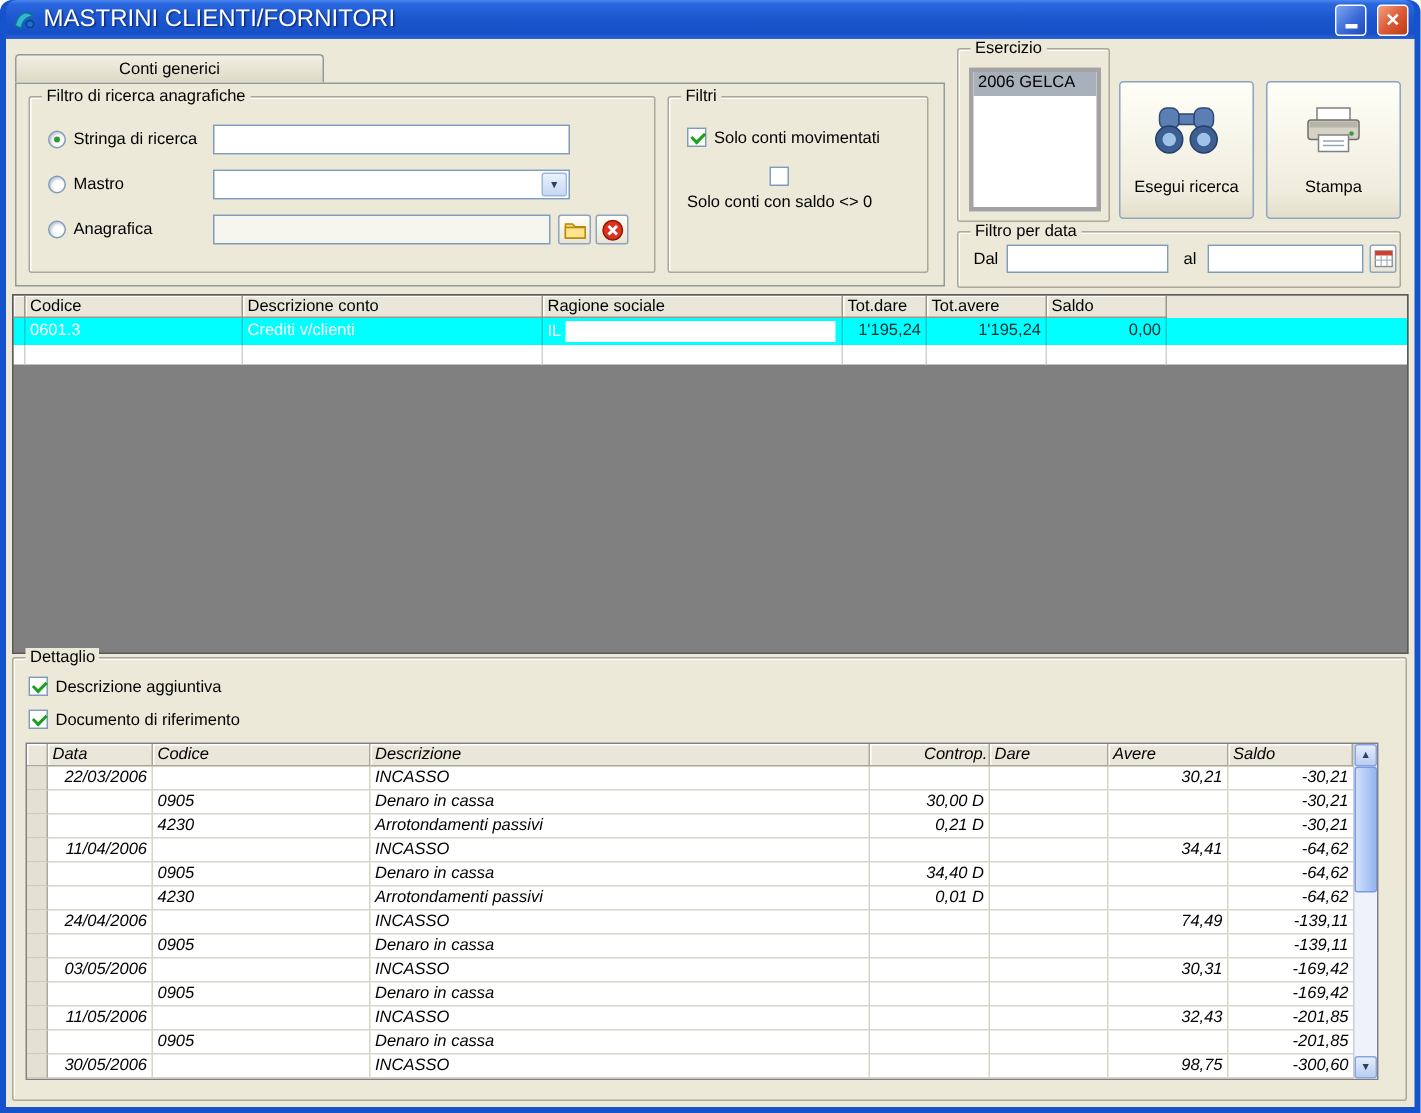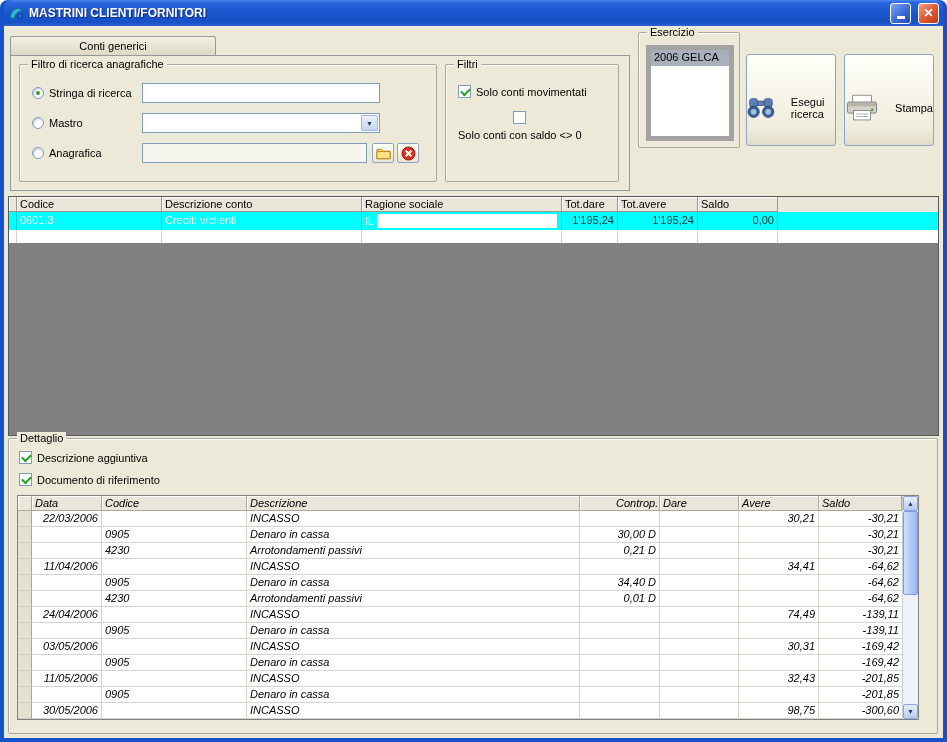--- a/index.html
+++ b/index.html
@@ -6,21 +6,21 @@
   html,body { width:947px; height:742px; }
   body { font-family:"Liberation Sans", sans-serif; font-size:11px; color:#000; background:#fff; }
 
   .window { position:relative; width:947px; height:742px;
     background:#1453CC; border-radius:8px 8px 0 0; padding:0 4px 4px; }
 
   
   .titlebar { height:26px; display:flex; align-items:center; gap:5px; padding:0 4px;
     border-radius:7px 7px 0 0;
     background:linear-gradient(180deg,#4A86EE 0%,#2A67DE 10%,#1C57CF 45%,#1750C6 85%,#2B63D4 100%); }
-  .title-text { color:#fff; font-weight:bold; font-size:12px; text-shadow:1px 1px 1px rgba(0,0,60,.55); white-space:nowrap; }
+  .title-text { color:#fff; font-weight:normal; font-size:16px; text-shadow:1px 1px 1px rgba(0,0,60,.55); white-space:nowrap; }
   .tb-btns { margin-left:auto; display:flex; align-items:center; gap:2px; }
   .tb-btn { width:21px; height:21px; border:1px solid #fff; border-radius:3px;
     display:flex; align-items:center; justify-content:center; cursor:default; }
   .tb-btn.min { background:linear-gradient(135deg,#7FA5F0 0%,#3A6BD8 55%,#1E4AB8 100%); margin-right:5px; }
   .tb-btn.min .bar { width:8px; height:3px; background:#fff; margin-top:9px; }
   .tb-btn.close { background:linear-gradient(135deg,#F2A183 0%,#DE5B35 50%,#BE3A17 100%); color:#fff; font-weight:bold; font-size:12px; }
 
   
   .content { position:relative; width:939px; height:712px; background:#ECE9D8; overflow:hidden; }
 
@@ -49,27 +49,27 @@
   
   .tinput { position:absolute; height:20px; background:#fff; border:1px solid #7F9DB9; font:inherit; padding:0 3px; }
   .combo { position:absolute; height:20px; background:#fff; border:1px solid #7F9DB9; }
   .combo-arrow { position:absolute; right:1px; top:1px; bottom:1px; width:17px;
     background:linear-gradient(180deg,#EAF1FC,#C6D8F2); border:1px solid #9DB8E0; border-radius:2px;
     display:flex; align-items:center; justify-content:center; font-size:7px; color:#27415F; }
   .icon-btn { position:absolute; width:22px; height:20px; border:1px solid #8DA4C4; border-radius:2px;
     background:linear-gradient(180deg,#FFFFF6,#E9E5D2); display:flex; align-items:center; justify-content:center; }
 
   
-  .listbox { position:absolute; background:#fff; border:5px solid #a3a3a3; overflow:hidden; }
+  .listbox { position:absolute; background:#fff; border:3px solid #a3a3a3; overflow:hidden; }
   .list-item.selected { background:#A8B0BC; color:#000; padding:1px 3px; height:16px; }
 
   
   .big-btn { position:absolute; width:90px; height:92px; border:1px solid #8DA4C4; border-radius:3px;
     background:linear-gradient(180deg,#FFFFF8,#F0EDDE 80%,#E2DEC9);
-    display:flex; flex-direction:row; align-items:center; padding-top:16px; gap:16px; }
+    display:flex; flex-direction:column; align-items:center; padding-top:16px; gap:16px; }
 
   
   .results { position:absolute; left:4px; top:170px; width:931px; height:240px;
     background:#808080; border:1px solid #5A5A5A; overflow:hidden; }
   .rrow { display:flex; }
   .rcell { padding:0 3px; white-space:nowrap; overflow:hidden; border-right:1px solid #B4B0A0; }
   .rhead { height:15px; line-height:14px; background:#EAE7DA; }
   .rhead .rcell { border-right:1px solid #9C988A; border-bottom:1px solid #9C988A; box-shadow:inset 1px 1px 0 #fff; }
   .rdata { height:18px; line-height:17px; background:#00FFFF; }
   .rdata .rcell { border-right:1px solid #00CFCF; }
@@ -208,20 +208,36 @@
         <rect x="3" y="9" width="34" height="13" rx="2" fill="#D6D2C6" stroke="#6E6E6E"></rect>
         <rect x="4" y="10" width="32" height="4" fill="#B8B4A8"></rect>
         <circle cx="32" cy="18" r="1.5" fill="#3A9A3A"></circle>
         <rect x="10" y="19" width="20" height="11" fill="#FFFFFF" stroke="#808080"></rect>
         <line x1="13" y1="23" x2="27" y2="23" stroke="#9AA4B0"></line>
         <line x1="13" y1="26" x2="27" y2="26" stroke="#9AA4B0"></line>
       </svg>
       <span>Stampa</span>
     </div>
 
+    <div class="group" style="left:634px; top:128px; width:296px; height:38px;">
+      <span class="legend">Filtro per data</span>
+      <span style="position:absolute; left:10px; top:12px;">Dal</span>
+      <input class="tinput" style="left: 32px; top: 8px; width: 108px; height: 19px;" value="">
+      <span style="position:absolute; left:150px; top:12px;">al</span>
+      <input class="tinput" style="left: 166px; top: 8px; width: 104px; height: 19px;" value="">
+      <div class="icon-btn" style="left:274px; top:8px; width:18px; height:19px;">
+        <svg width="13" height="13" viewBox="0 0 15 14">
+          <rect x="1" y="1" width="13" height="12" fill="#fff" stroke="#888"></rect>
+          <rect x="1" y="1" width="13" height="3.5" fill="#D04030"></rect>
+          <line x1="1" y1="8" x2="14" y2="8" stroke="#AAB4C0"></line>
+          <line x1="5.5" y1="4.5" x2="5.5" y2="13" stroke="#AAB4C0"></line>
+          <line x1="10" y1="4.5" x2="10" y2="13" stroke="#AAB4C0"></line>
+        </svg>
+      </div>
+    </div>
 
     <div class="results">
       <div class="rrow rhead">
         <div class="rcell rc-sel"></div>
         <div class="rcell rc0">Codice</div>
         <div class="rcell rc1">Descrizione conto</div>
         <div class="rcell rc2">Ragione sociale</div>
         <div class="rcell rc3" style="text-align:left;">Tot.dare</div>
         <div class="rcell rc4" style="text-align:left;">Tot.avere</div>
         <div class="rcell rc5" style="text-align:left;">Saldo</div>

